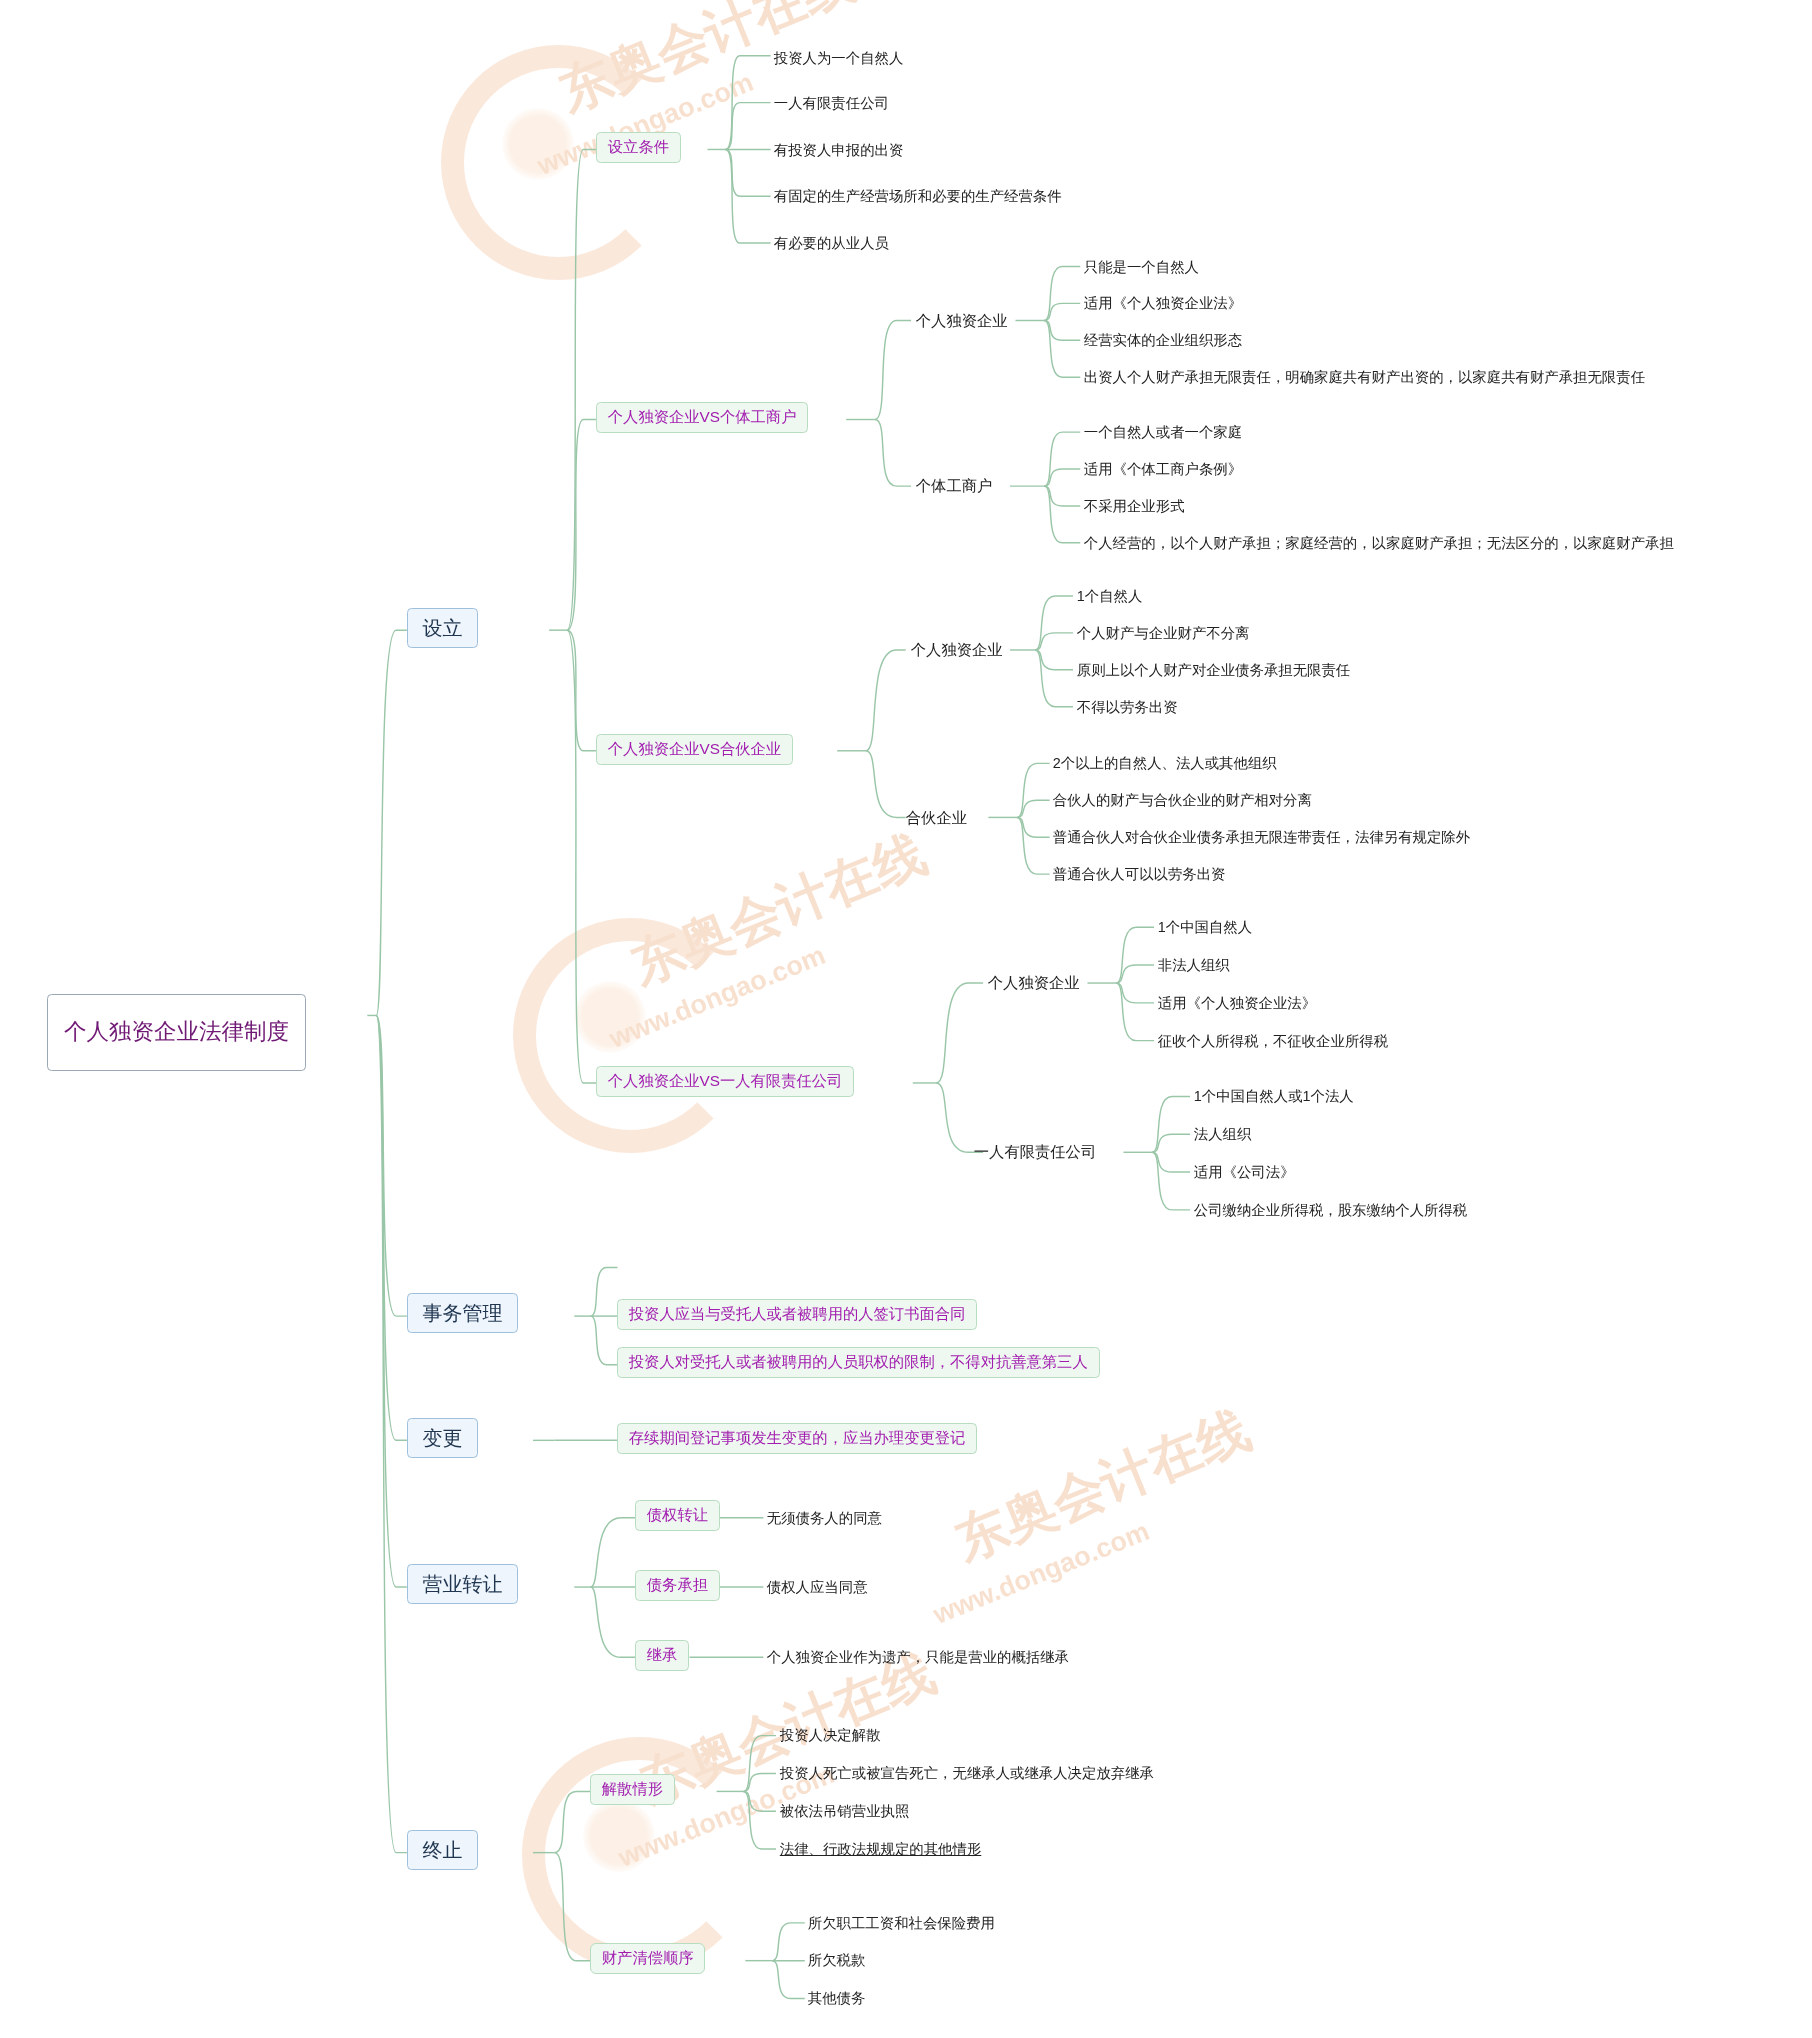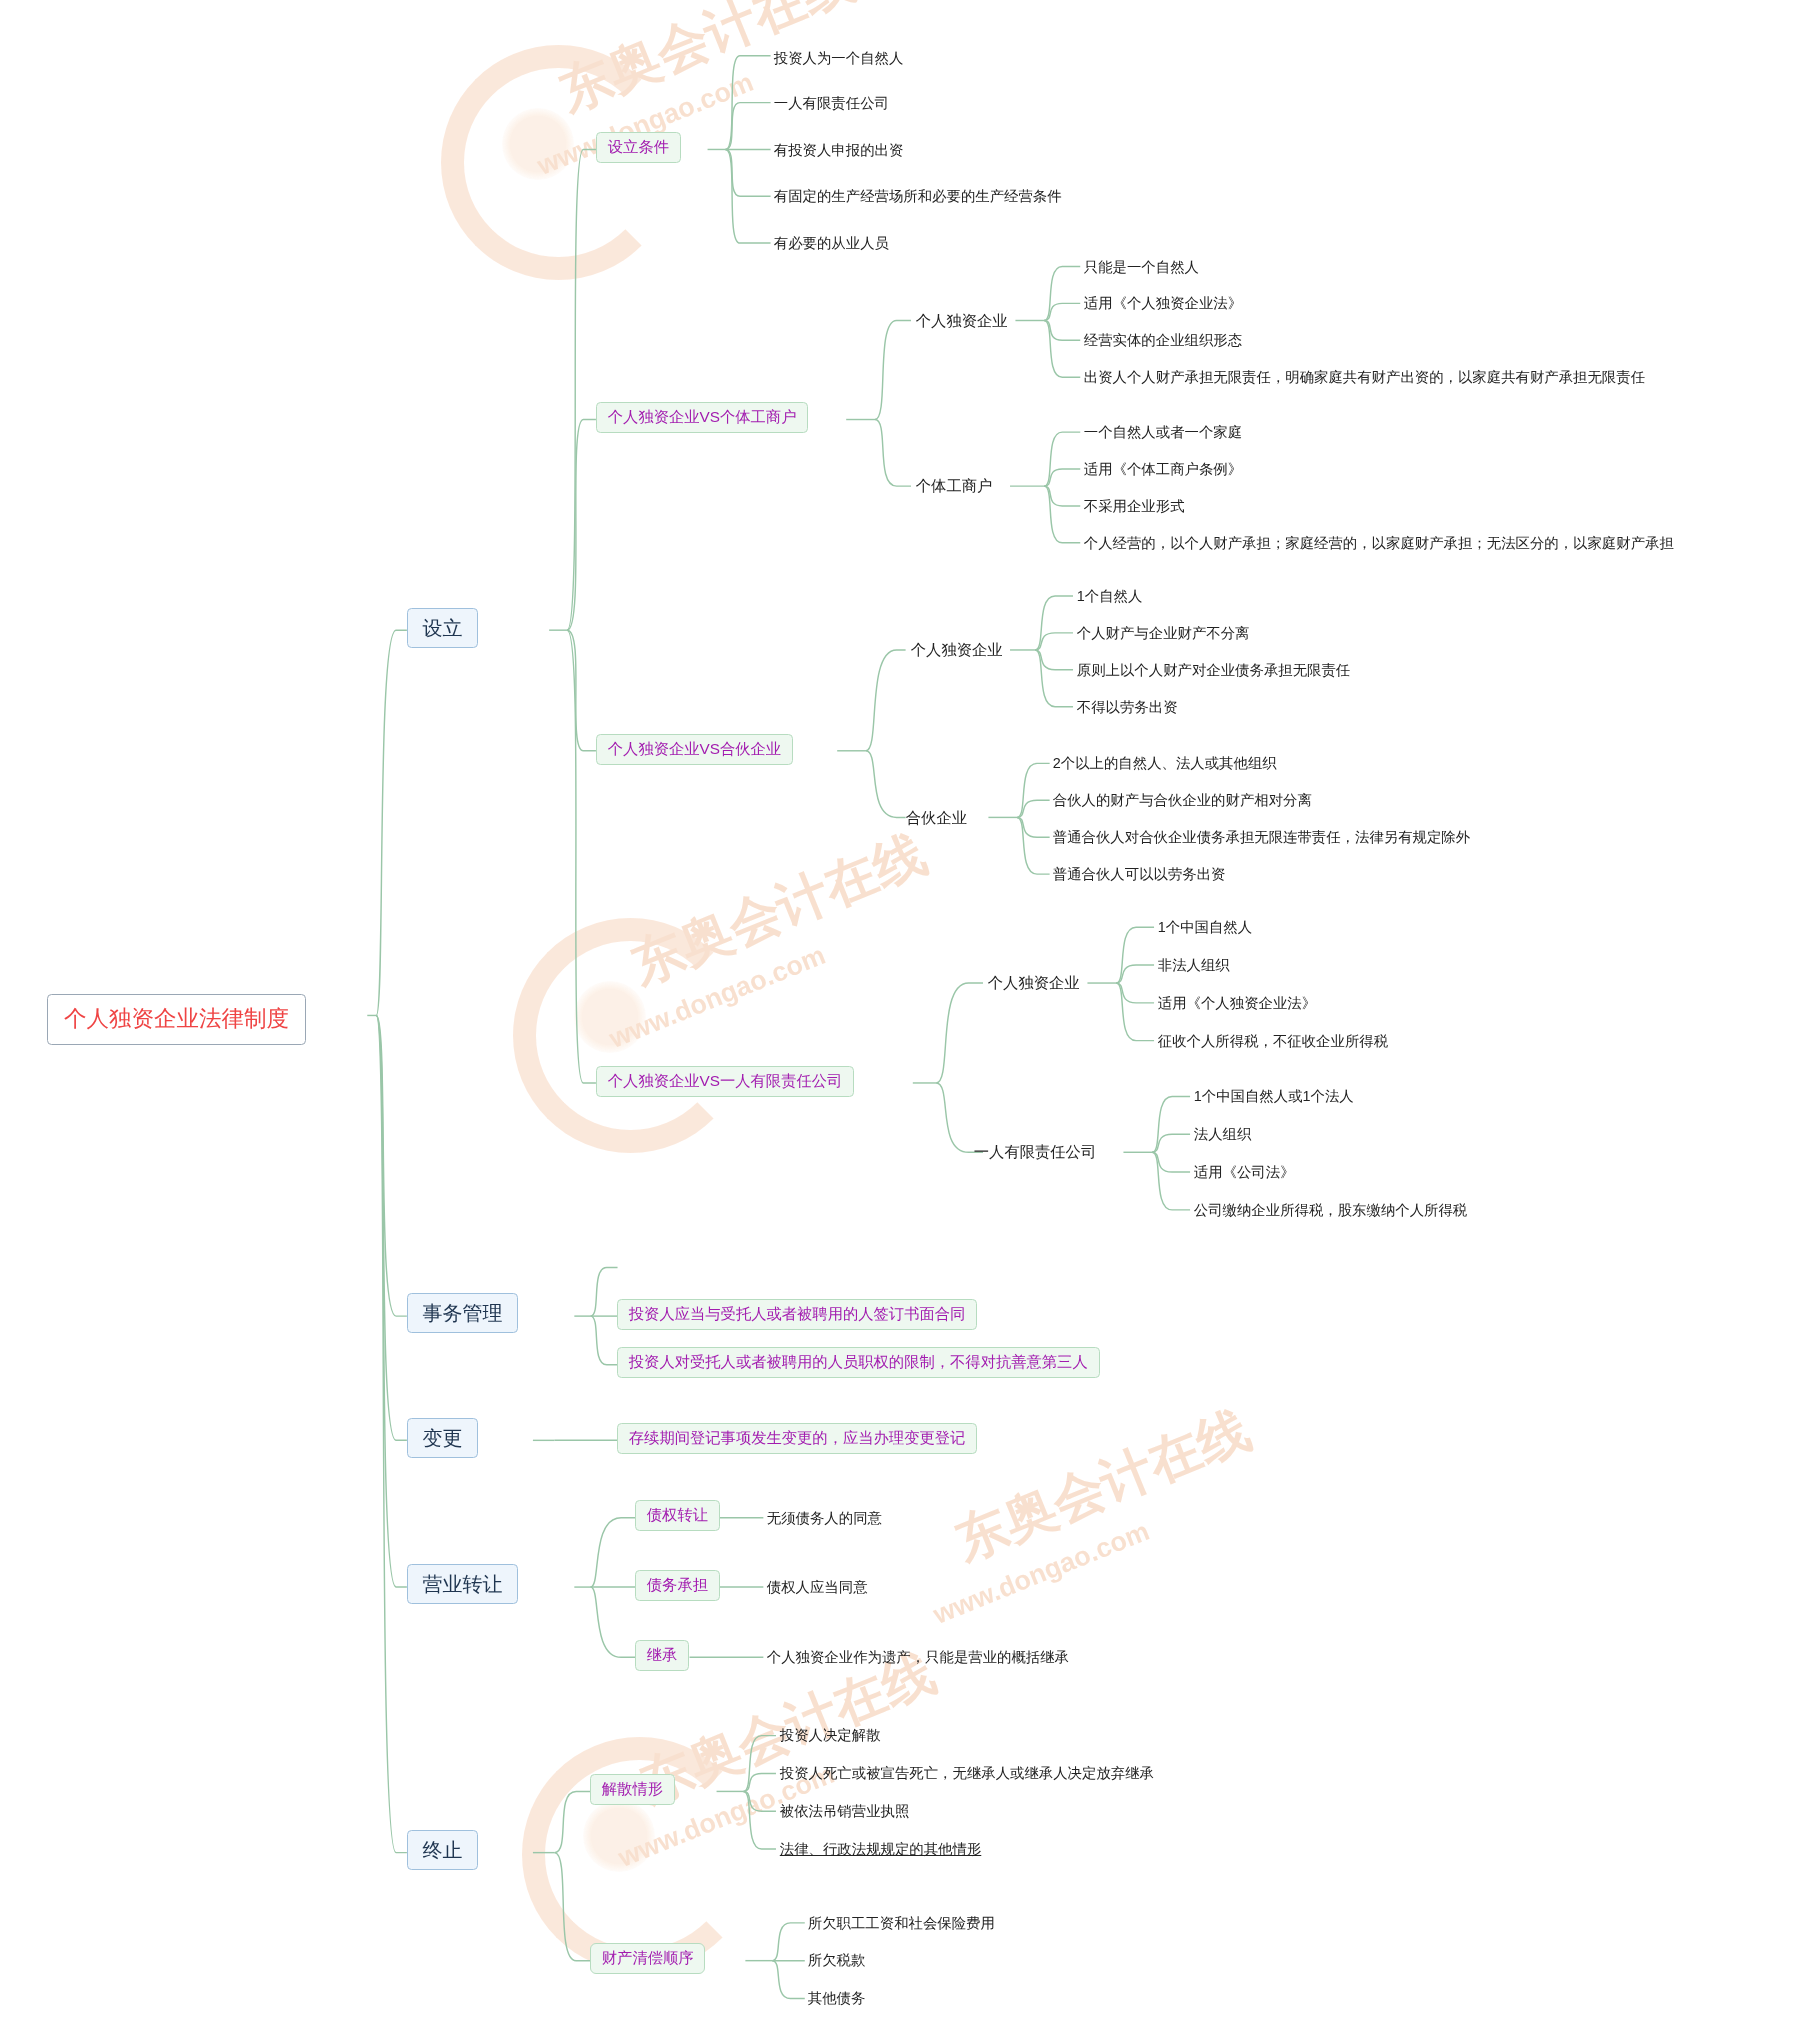--- a/index.html
+++ b/index.html
@@ -45,23 +45,23 @@
     position: absolute;
     box-sizing: border-box;
     white-space: nowrap;
     line-height: 1.1;
   }
   
   .root {
     border: 0.9px solid #9aa7b5;
     border-radius: 4.5px;
     background: #ffffff;
-    color: #ef4444;
+    color: #701a75;
     font-size: 22.5px;
-    padding: 12px 16px;
+    padding: 25px 16px;
   }
   
   .l1 {
     border: 0.9px solid #9fc0dd;
     border-radius: 4.5px;
     background: #eef5fc;
     color: #1f3550;
     font-size: 20px;
     padding: 8px 14.4px;
   }

